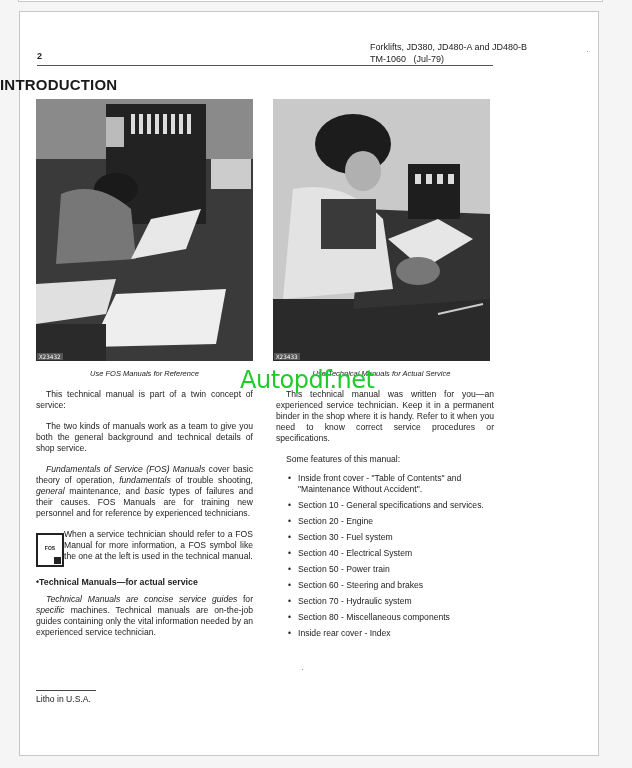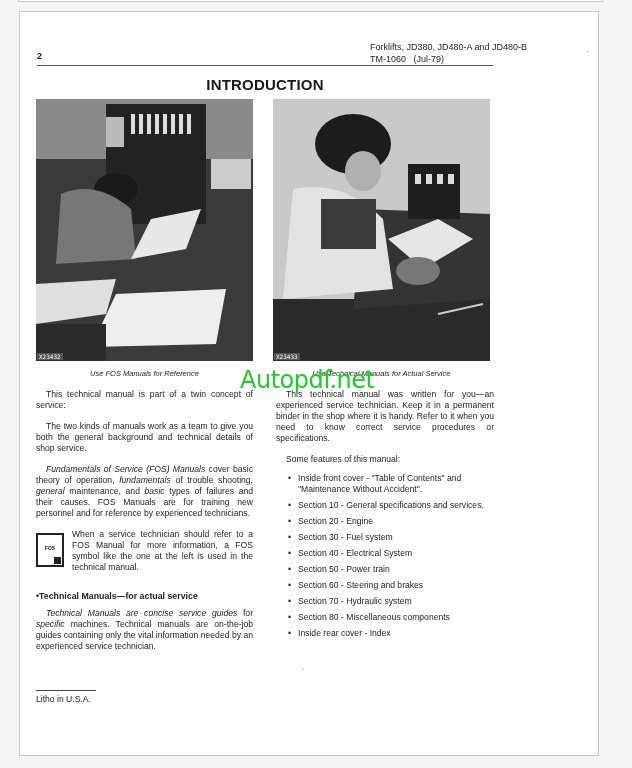--- a/index.html
+++ b/index.html
@@ -18,21 +18,21 @@
     position: absolute; left: 19px; top: 11px; width: 580px; height: 745px;
     background: #fff; border: 1px solid #c6c6c6; box-sizing: border-box;
   }
   .hdr-right {
     position: absolute; right: 105px; top: 41px; text-align: left;
     font-size: 9px; line-height: 12px; color: #222;
   }
   .page-num { position: absolute; left: 37px; top: 51px; font-size: 9px; font-weight: bold; }
   .hdr-rule { position: absolute; left: 37px; top: 65px; width: 456px; height: 1px; background: #555; }
   .title {
-    position: absolute; left: 0; width: 530px; top: 76px; text-align: center;
+    position: absolute; left: 0; width: 530px; top: 76px; 
     font-weight: bold; font-size: 15px; letter-spacing: 0.2px;
   }
   .photo {
     position: absolute; background: #333;
     overflow: hidden;
   }
   .photo svg { width: 100%; height: 100%; display: block; }
   .photo-tag {
     position: absolute; left: 1px; bottom: 1px; font-size: 6px; color: #fff;
     background: #555; padding: 0 2px; font-family: "DejaVu Sans Mono", monospace;
@@ -40,21 +40,21 @@
   .caption {
     position: absolute; font-style: italic; font-size: 7.5px; text-align: center; color: #222;
   }
   .col {
     position: absolute; font-size: 8.6px; line-height: 11px; color: #222;
     text-align: justify;
   }
   .col p { margin: 0 0 10px 0; text-indent: 10px; }
   .col h3 { margin: 0 0 6px 0; font-size: 8.8px; font-weight: bold; }
   .col .it { font-style: italic; }
-  .fos-block { display: flex; gap: 8px; margin-bottom: 18px; }
+  .fos-block { display: flex; gap: 0; margin-bottom: 10px; }
   .fos-icon {
     width: 28px; height: 34px; border: 2px solid #222; flex: 0 0 auto;
     position: relative; box-sizing: border-box; margin-top: 4px;
   }
   .fos-icon .lbl { position: absolute; top: 8px; left: 0; right: 0; text-align: center; font-size: 5px; font-weight: bold; }
   .fos-icon .sq { position: absolute; right: 1px; bottom: 1px; width: 7px; height: 7px; background: #222; }
   .fos-text { text-indent: 0; text-align: justify; }
   .feat-list { list-style: none; margin: 0; padding: 0 0 0 12px; }
   .feat-list li { position: relative; padding-left: 10px; margin-bottom: 5px; text-align: left; }
   .feat-list li::before { content: "•"; position: absolute; left: 0; top: 0; }

